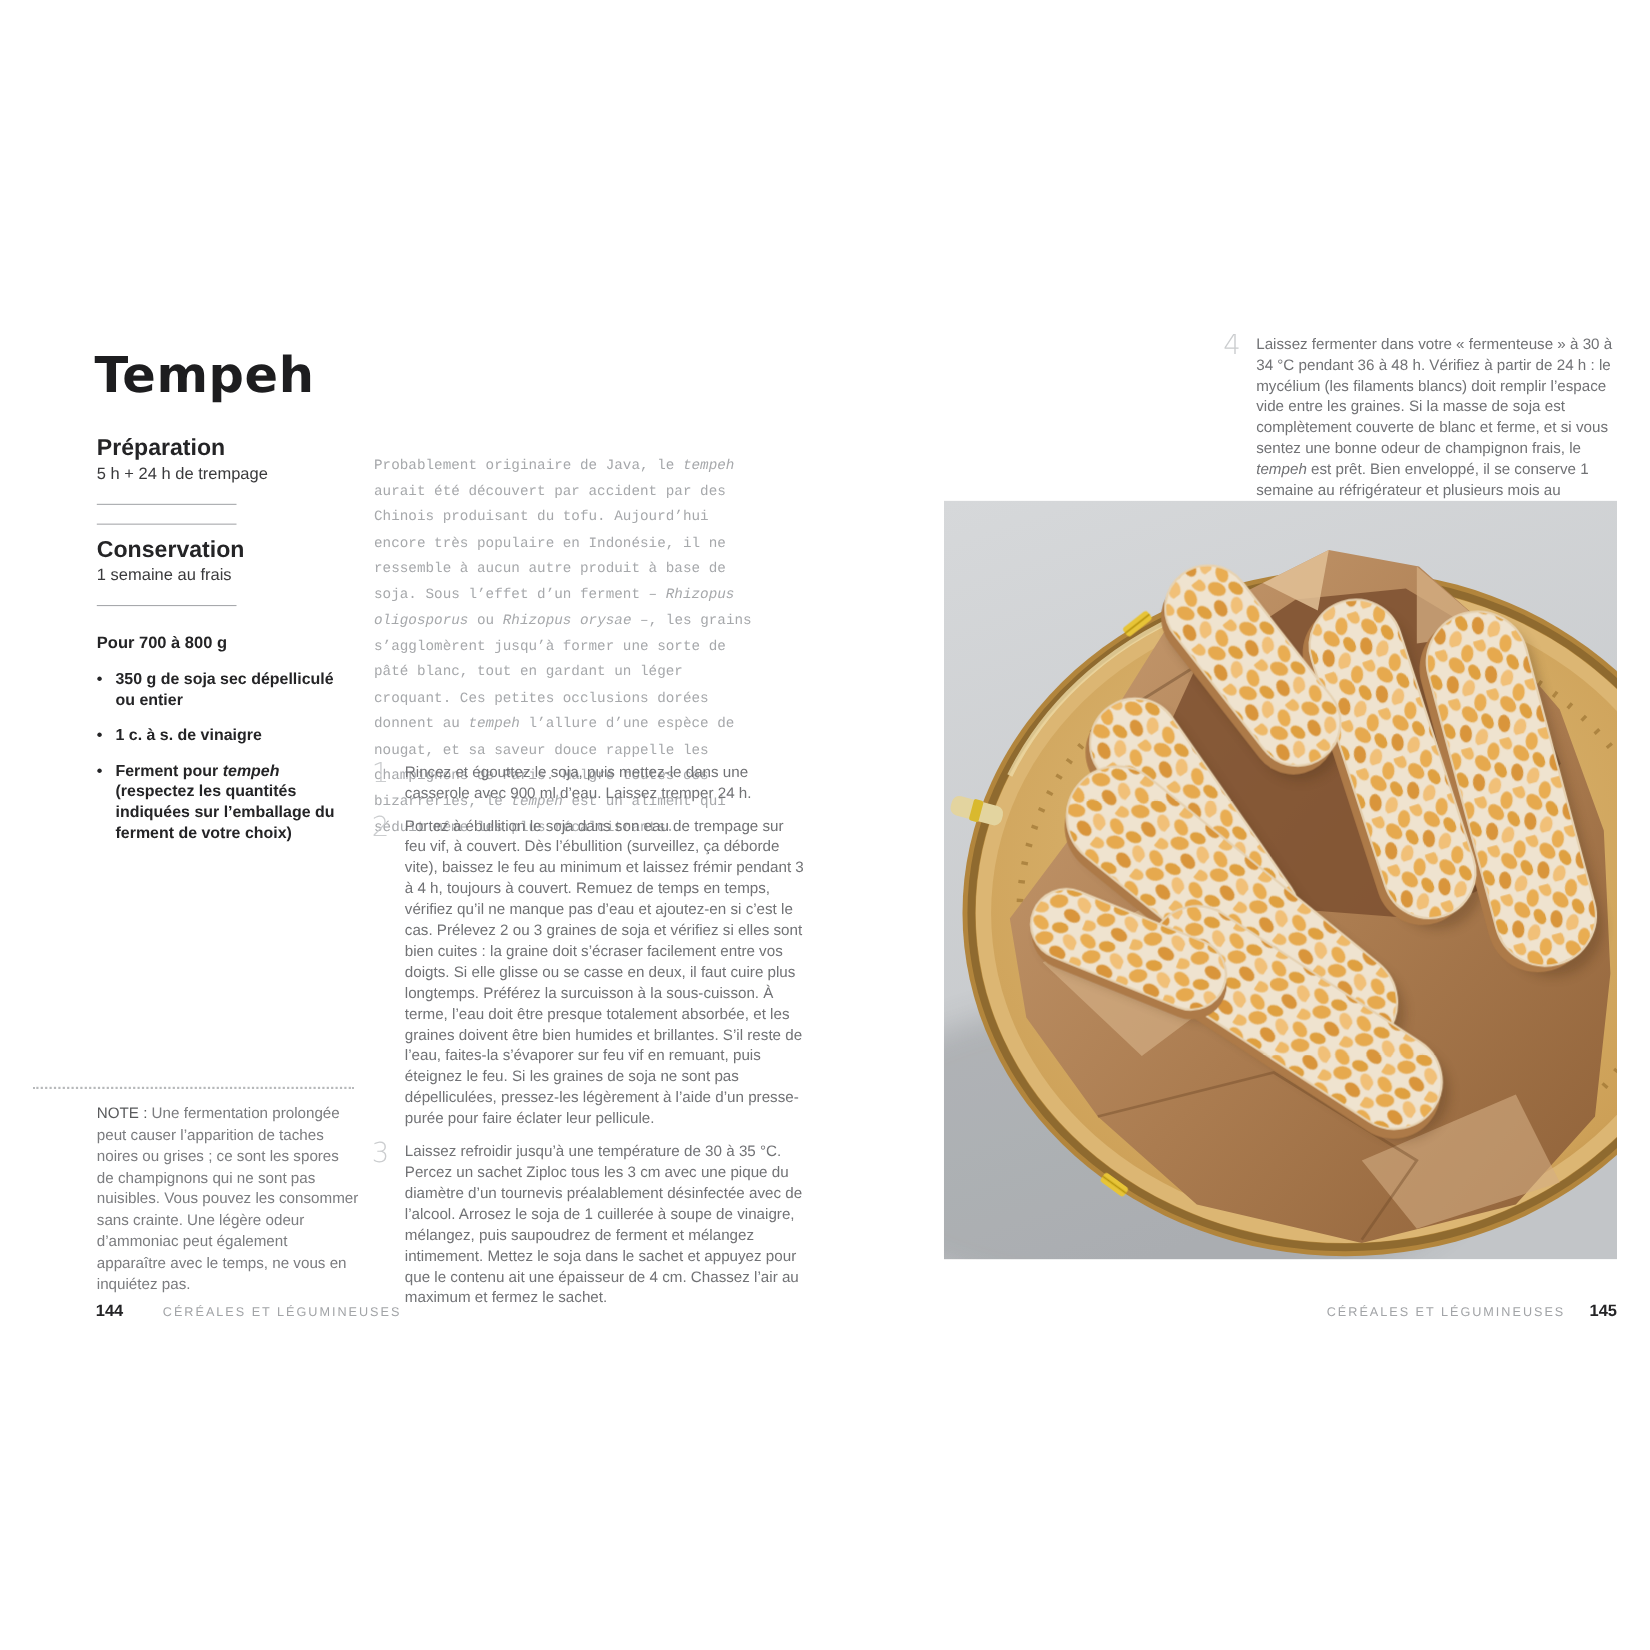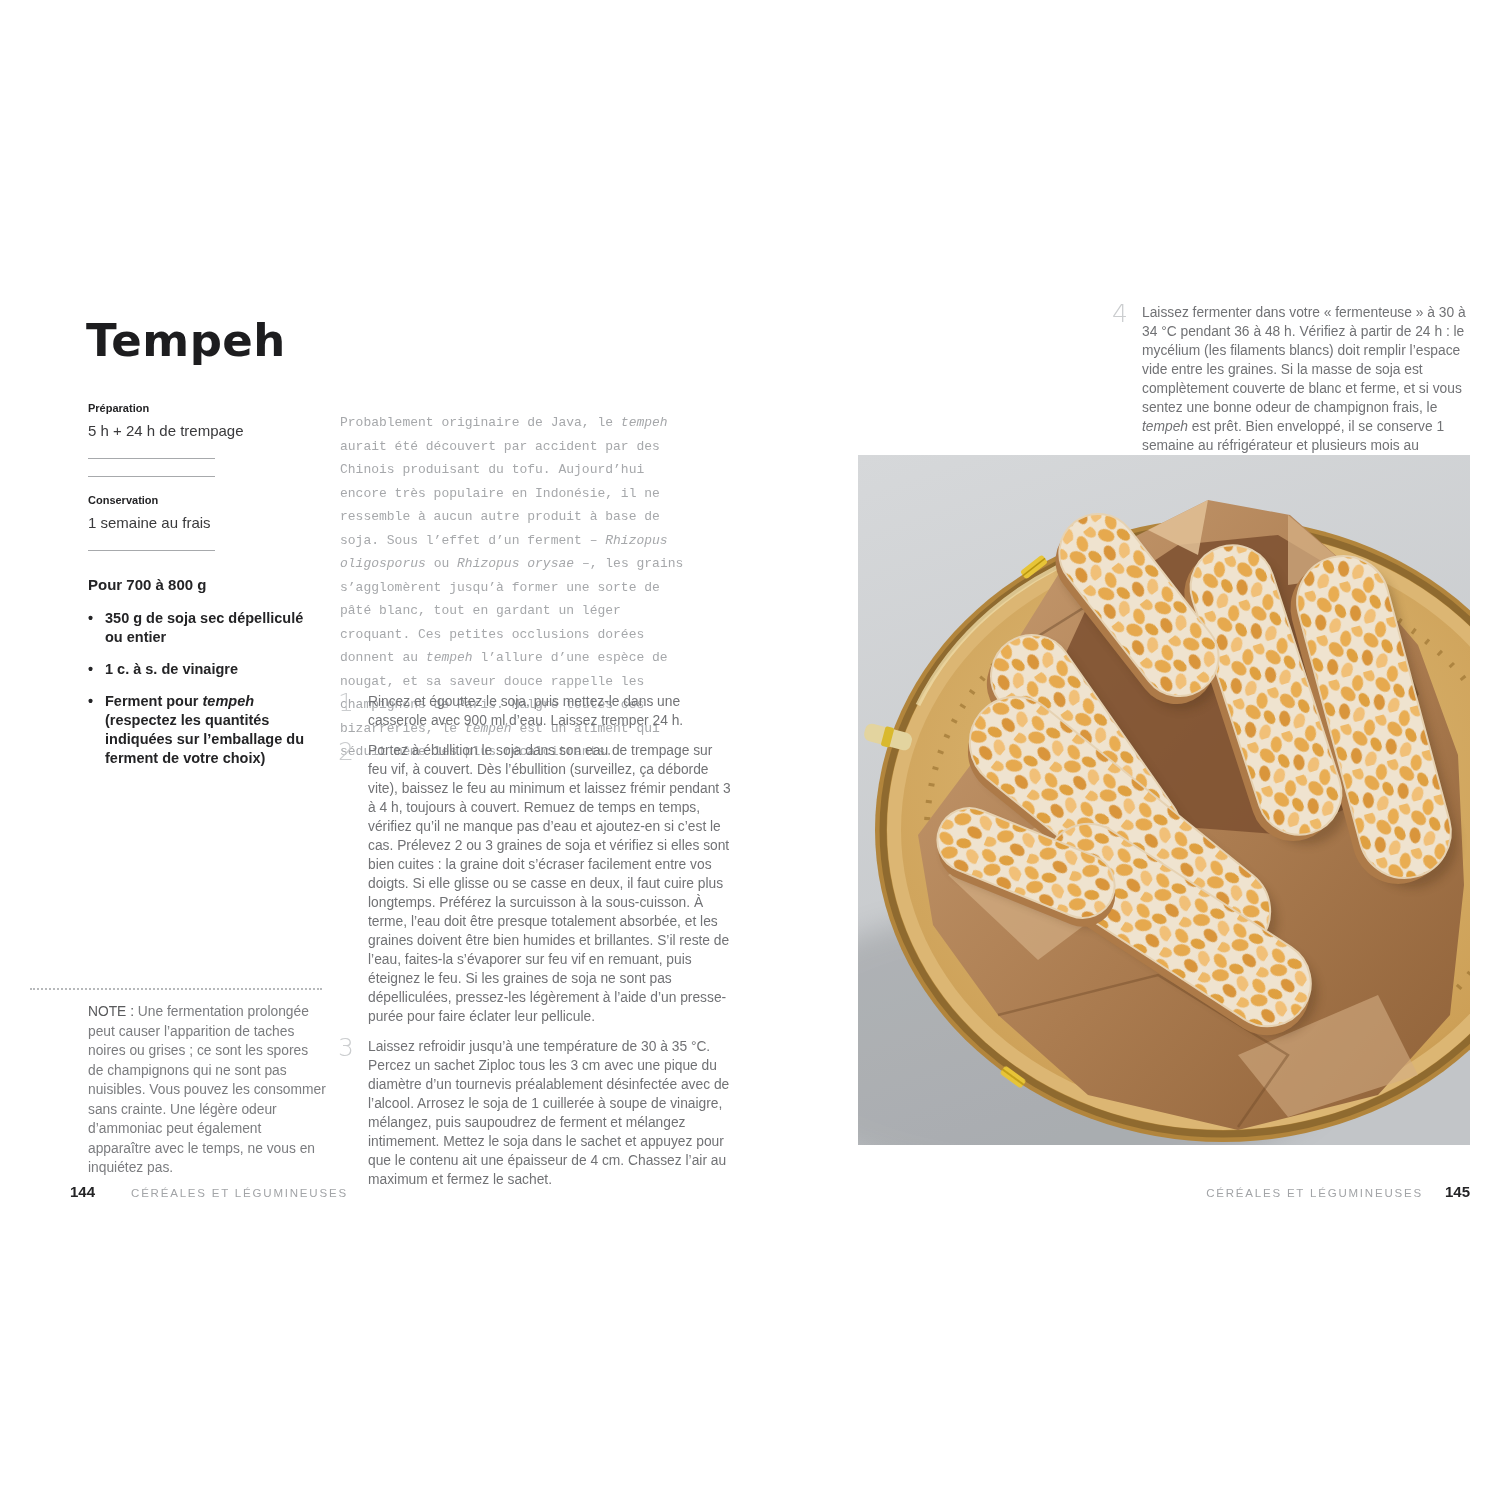--- a/index.html
+++ b/index.html
@@ -4,21 +4,21 @@
 <style>
   html,body{margin:0;padding:0;background:#ffffff;}
   .spread{position:relative;width:1500px;height:1500px;background:#ffffff;
           font-family:"Liberation Sans",sans-serif;color:#242426;overflow:hidden;}
 
   
   .title{position:absolute;left:86px;top:288px;font-family:"DejaVu Sans",sans-serif;
          font-size:45px;font-weight:900;letter-spacing:0.5px;color:#1d1d1f;line-height:1;}
 
   .sidebar{position:absolute;left:88px;top:398px;width:234px;}
-  .meta-label{font-size:11px;font-weight:bold;color:#242426;line-height:20px;}
+  .meta-label{font-size:21px;font-weight:bold;color:#242426;line-height:20px;}
   .meta-value{font-size:15px;color:#3a3a3c;line-height:20px;margin-top:3px;}
   .rule{border:none;border-top:1px solid #a7a9ac;width:127px;margin:17px 0 13px 0;}
   .yield{font-size:15px;font-weight:bold;margin:25px 0 16px 0;}
   .ingredients{list-style:none;margin:0;padding:0;}
   .ingredients li{position:relative;padding-left:17px;font-size:14.5px;font-weight:bold;
                   line-height:19px;margin-bottom:13px;color:#242426;}
   .ingredients li .bullet{position:absolute;left:0;top:0;}
 
   .dotted-rule{position:absolute;left:30px;top:988px;width:292px;
                border-top:2px dotted #b7b9bb;}
@@ -32,21 +32,21 @@
   .steps-left{position:absolute;left:338px;top:692px;width:396px;}
   .step{display:flex;margin-bottom:11px;}
   .step-num{flex:none;width:30px;font-size:25px;line-height:22px;color:#cbcdcf;
             font-family:"DejaVu Sans",sans-serif;font-weight:200;}
   .step-body{flex:1;font-size:13.8px;line-height:19px;color:#717275;}
 
   .step4{position:absolute;left:1112px;top:303px;width:358px;display:flex;}
 
   
   .footer{position:absolute;top:1183px;display:flex;align-items:baseline;gap:36px;}
-  .footer.left{left:70px;}
+  .footer.left{left:87px;}
   .footer.right{left:1150px;width:320px;justify-content:flex-end;gap:22px;}
   .page-num{font-size:15px;font-weight:bold;color:#242426;}
   .section-label{font-size:11.5px;letter-spacing:1.8px;color:#a2a4a7;}
 
   
   .photo{position:absolute;left:858px;top:455px;width:612px;height:690px;overflow:hidden;}
 </style>
 </head>
 <body>
 

